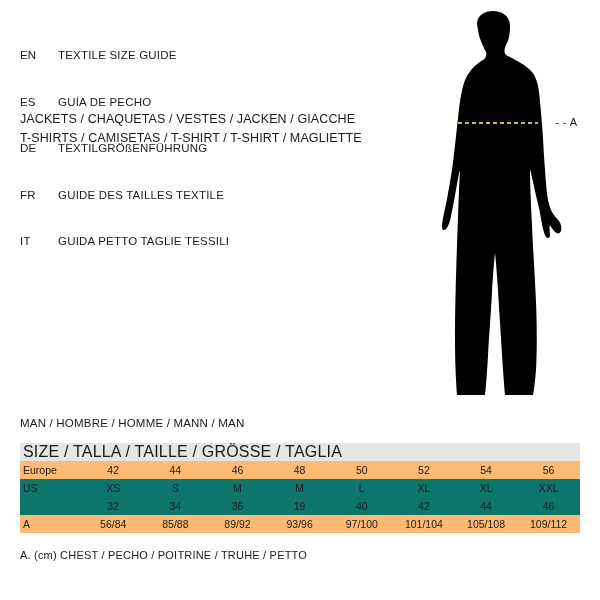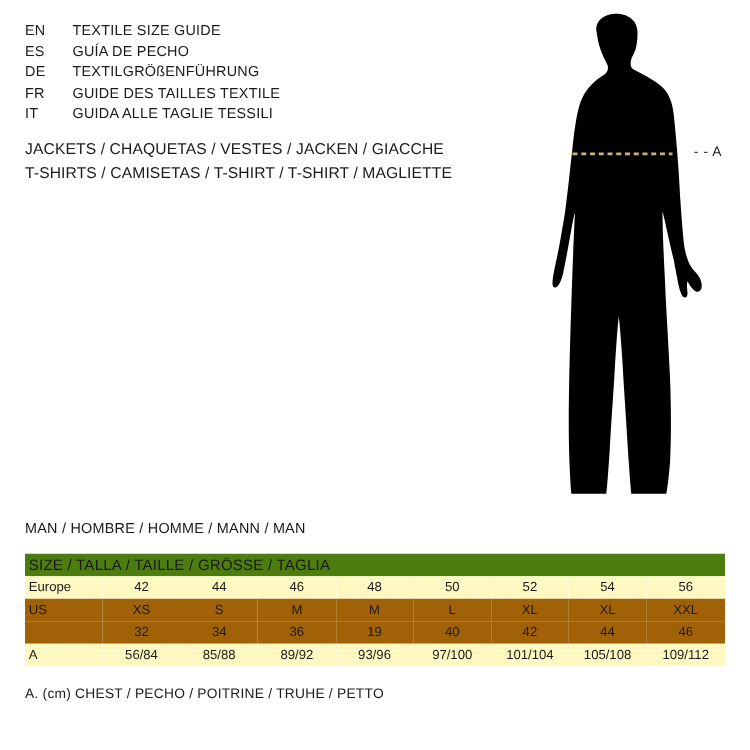--- a/index.html
+++ b/index.html
@@ -26,20 +26,21 @@
     position: absolute;
     top: 17px;
     left: 20px;
     width: 340px;
   }
   .lang-row {
     display: flex;
     font-size: 11.5px;
     line-height: 16.5px;
     letter-spacing: 0.2px;
+    margin-top: 30px;
   }
   .lang-code {
     width: 38px;
     flex: 0 0 38px;
     color: #1a1a1a;
   }
   .lang-text {
     color: #1a1a1a;
   }
 
@@ -93,29 +94,29 @@
     font-size: 10.5px;
     color: #1a1a1a;
     table-layout: fixed;
   }
   table.size-table td {
     height: 18px;
     padding: 0;
     vertical-align: middle;
   }
   .row-head td {
-    background: #4d7c0f;
-    font-size: 12px;
+    background: #e5e5e5;
+    font-size: 16px;
     letter-spacing: 0.2px;
   }
   .row-alt td {
-    background: #a16207;
+    background: #0f766e;
   }
   .row-plain td {
-    background: #fef9c3;
+    background: #fdba74;
   }
   .c-label {
     width: 84px;
     padding-left: 3px !important;
   }
   .cell {
     text-align: center;
   }
   .footnote {
     position: absolute;
@@ -143,21 +144,21 @@
     <div class="lang-row">
       <span class="lang-code">DE</span>
       <span class="lang-text">TEXTILGRÖßENFÜHRUNG</span>
     </div>
     <div class="lang-row">
       <span class="lang-code">FR</span>
       <span class="lang-text">GUIDE DES TAILLES TEXTILE</span>
     </div>
     <div class="lang-row">
       <span class="lang-code">IT</span>
-      <span class="lang-text">GUIDA ALLE TAGLIE TESSILI</span>
+      <span class="lang-text">GUIDA PETTO TAGLIE TESSILI</span>
     </div>
   </div>
 
   <div class="garment-block">
     <div class="garment-line">JACKETS / CHAQUETAS / VESTES / JACKEN / GIACCHE</div>
     <div class="garment-line">T-SHIRTS / CAMISETAS / T-SHIRT / T-SHIRT / MAGLIETTE</div>
   </div>
 
   <div class="figure-wrap">
     <svg width="190" height="390" viewBox="0 0 190 390">

